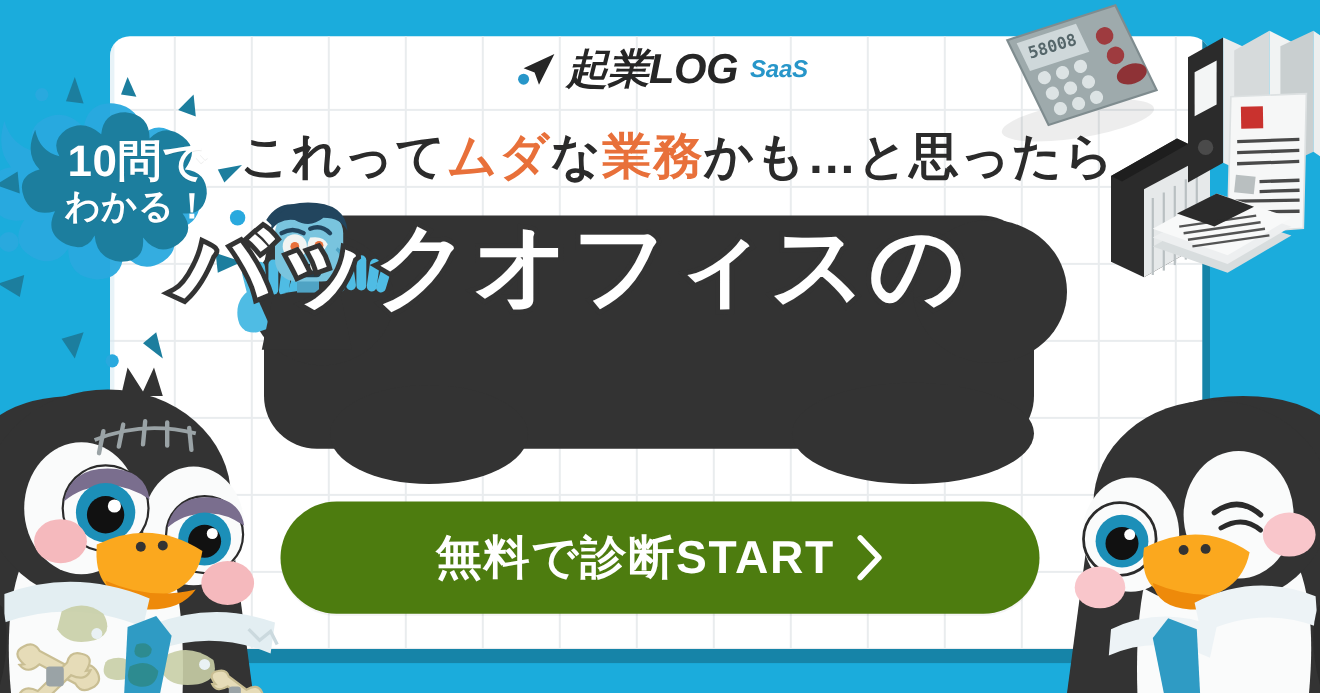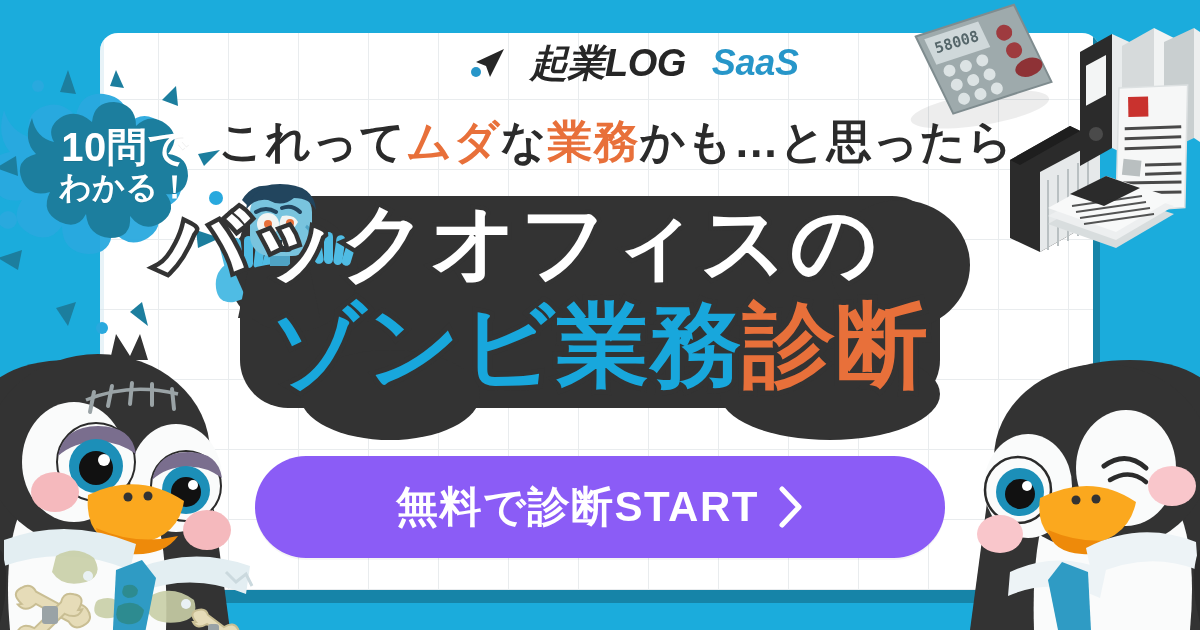--- a/index.html
+++ b/index.html
@@ -57,28 +57,28 @@
     position:absolute; left:40px; top:125px;
     width:170px; text-align:center;
     color:#fff; font-weight:700; line-height:1.12;
     letter-spacing:.5px;
     text-shadow:0 1px 0 rgba(0,0,0,.08);
   }
   .badge-l1 { font-size:40px; display:block; }
   .badge-l2 { font-size:32px; display:block; }
 
   
-  .logo { position:absolute; left:470px; top:44px; display:flex; align-items:center; gap:24px; }
+  .logo { position:absolute; left:470px; top:44px; display:flex; align-items:center; gap:9px; }
   .logo-plane { width:36px; height:30px; position:relative; flex:0 0 auto; }
   .logo-main {
     font-size:38px; font-weight:800; font-style:italic; color:#262626;
     letter-spacing:-.5px; line-height:1;
   }
   .logo-saas {
-    font-size:36px; font-weight:800; font-style:italic; color:#2796C9;
+    font-size:22px; font-weight:800; font-style:italic; color:#2796C9;
     letter-spacing:-.3px; line-height:1; margin-left:2px;
   }
 
   
   .tagline {
     position:absolute; left:16px; top:112px; width:1200px; text-align:center;
     font-size:45px; font-weight:700; color:#2b2b2b; letter-spacing:1px;
     white-space:nowrap;
   }
   .tagline .hl { color:#E8703A; }
@@ -110,21 +110,21 @@
     line-height:1.08; white-space:nowrap;
     -webkit-text-stroke:10px #333333;
     paint-order:stroke fill;
   }
   .line2 .zombie { color:#18A7DC; }
   .line2 .diag   { color:#E8703A; }
 
   
   .cta {
     position:absolute; left:255px; top:456px; width:690px; height:102px;
-    background:#8b5cf6; border-radius:52px;
+    background:#4d7c0f; border-radius:52px;
     display:flex; align-items:center; justify-content:center; gap:19px;
     cursor:pointer; border:none;
     box-shadow:0 2px 0 rgba(0,0,0,.04);
   }
   .cta-label {
     font-size:42px; font-weight:700; color:#fff; letter-spacing:1.5px;
     white-space:nowrap;
   }
   .cta-chev { width:26px; height:42px; flex:0 0 auto; }
 
@@ -323,23 +323,20 @@
 
       <rect x="52" y="54" width="26" height="12" rx="4" fill="#243B47"></rect>
       <rect x="58" y="54" width="5" height="6" fill="#EDEFEA"></rect>
       <rect x="68" y="54" width="5" height="6" fill="#EDEFEA"></rect>
 
       <path d="M92 40 q8 6 2 16" stroke="#4FA3C4" stroke-width="3" fill="none"></path>
     </g>
   </svg>
 
   <div class="line1">バックオフィスの</div>
-  <div class="line2">
-    <span class="zombie">ゾンビ業務</span><span class="diag">診断</span>
-  </div>
 
   <svg class="layer" viewBox="0 0 1200 630">
 
     <g>
 
       <path d="M-40 630 L-40 470 q0 -110 110 -110 q120 0 140 120 l20 150 Z" fill="#333333"></path>
 
       <path d="M10 630 q-10 -110 30 -150 q40 -34 90 -8 q40 30 36 158 Z" fill="#FAFBFB"></path>
 
       <ellipse cx="98" cy="452" rx="112" ry="98" fill="#333333"></ellipse>

